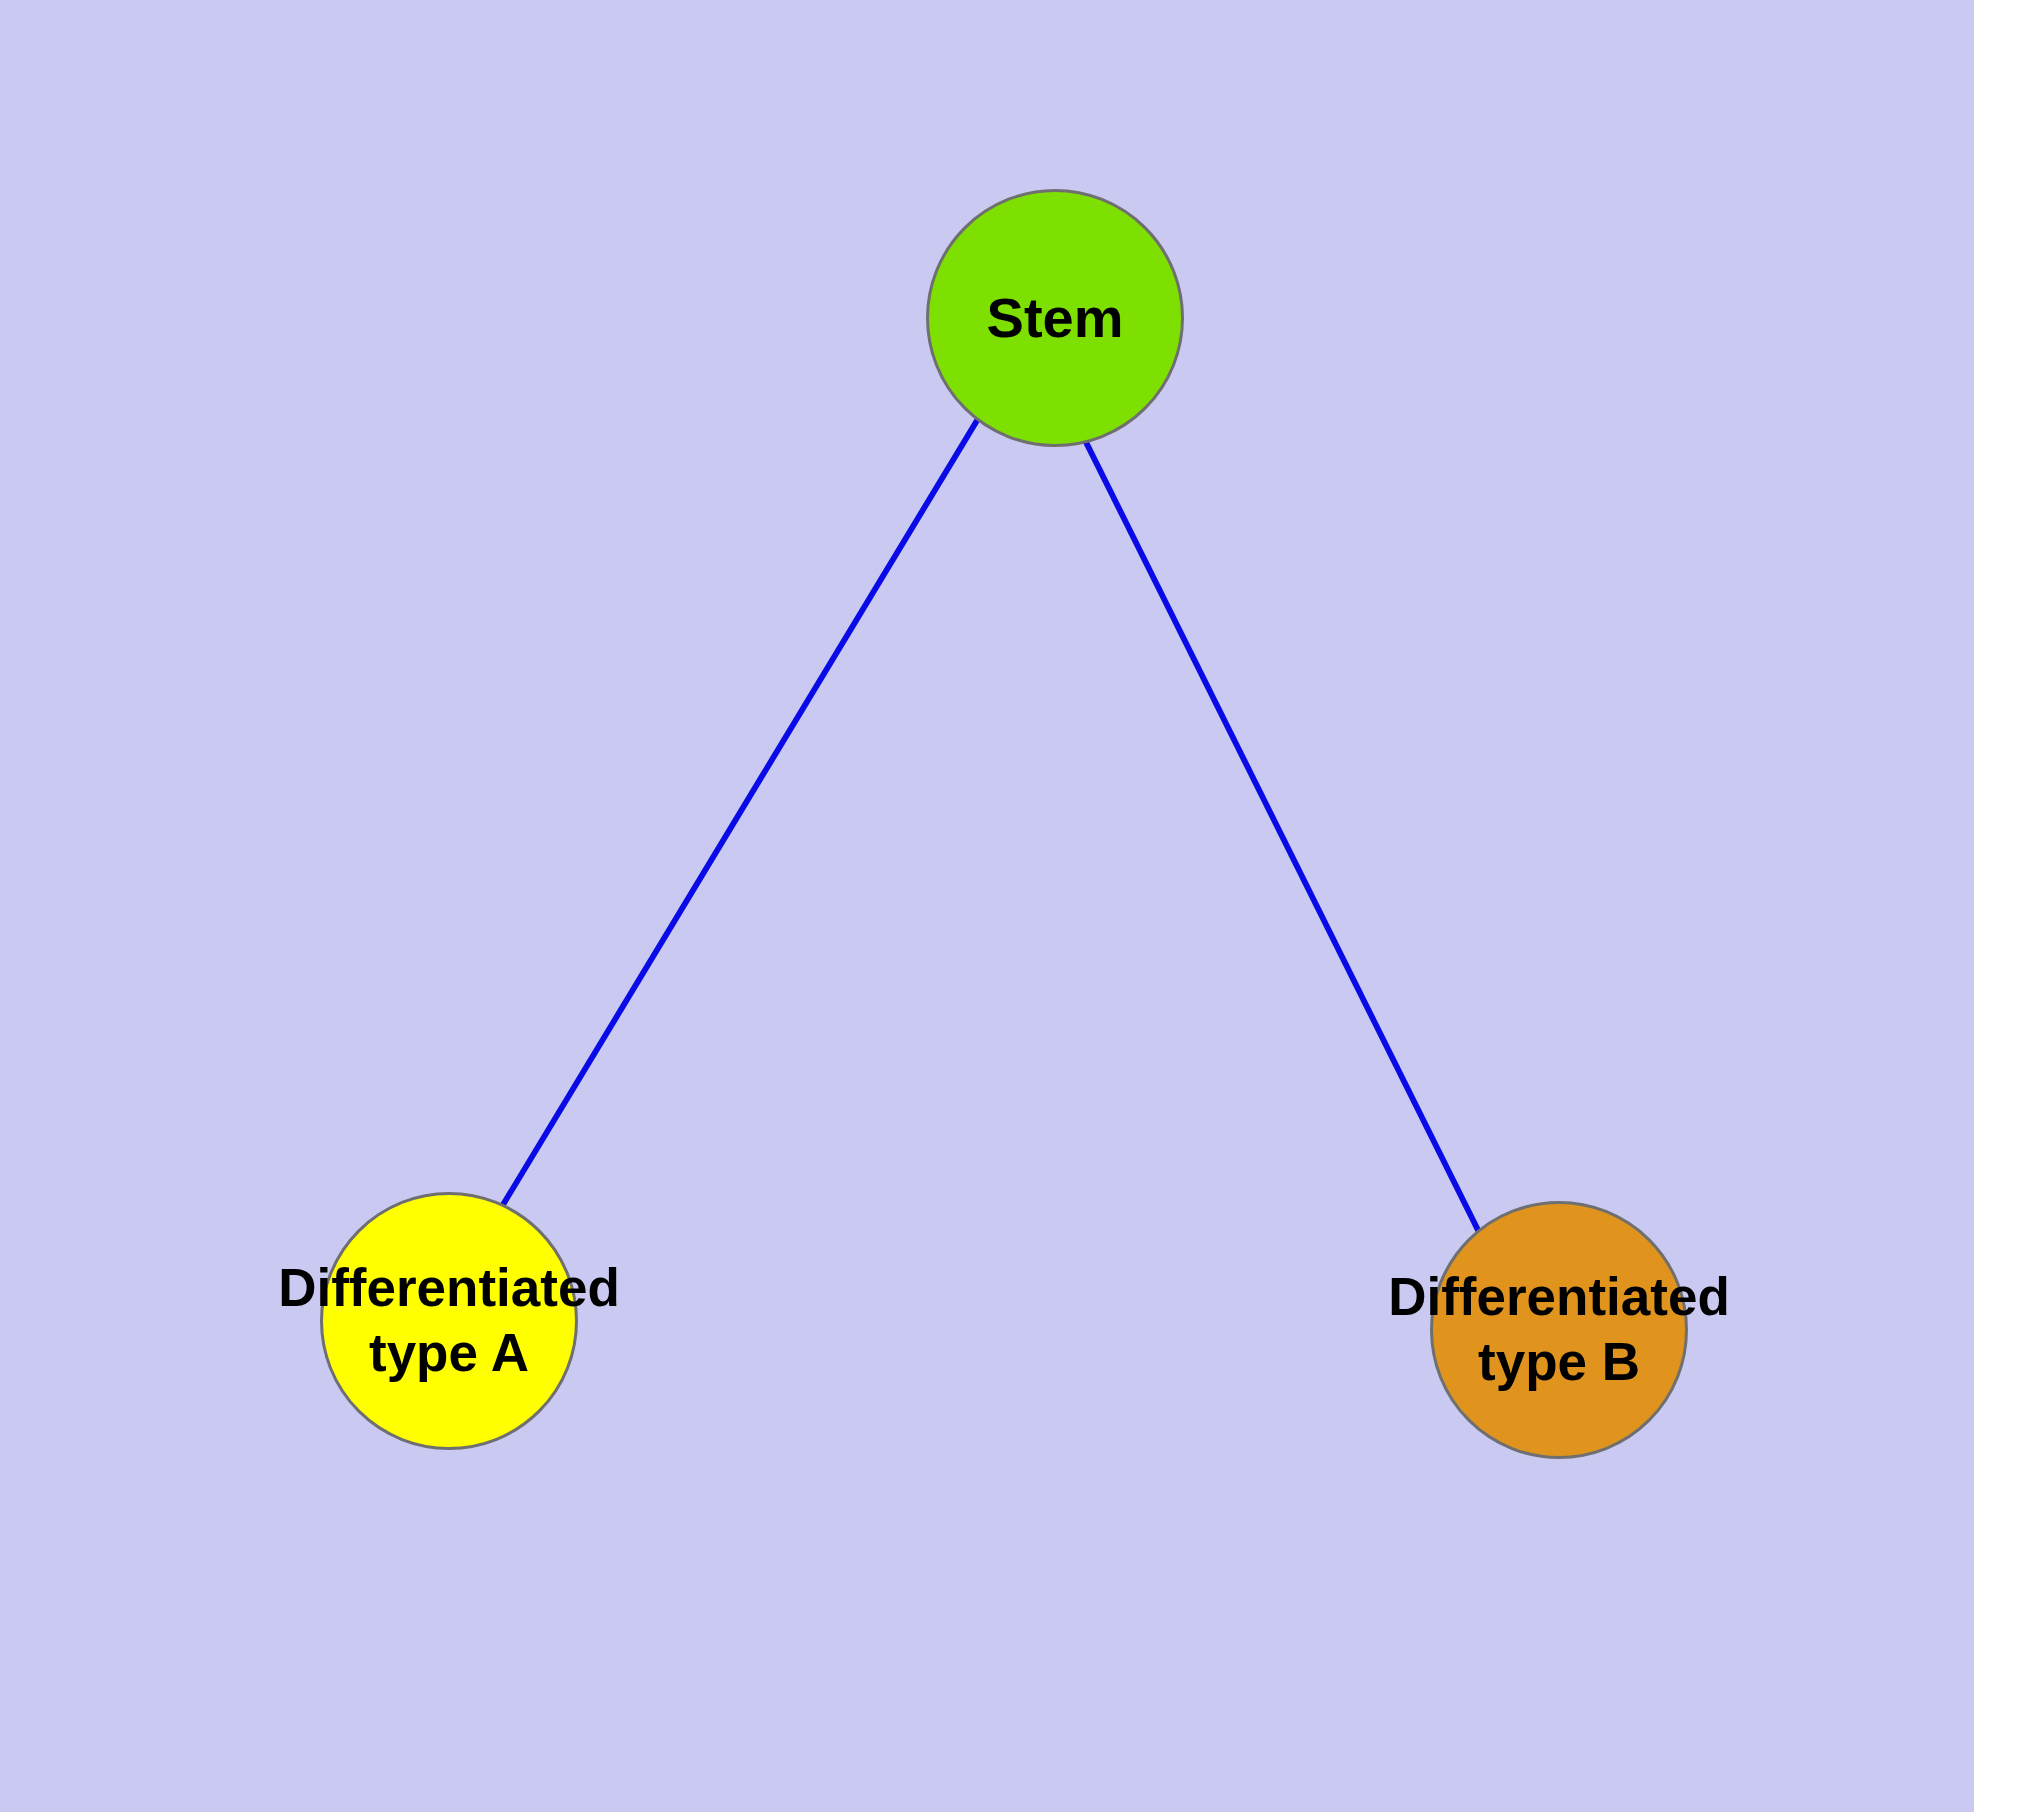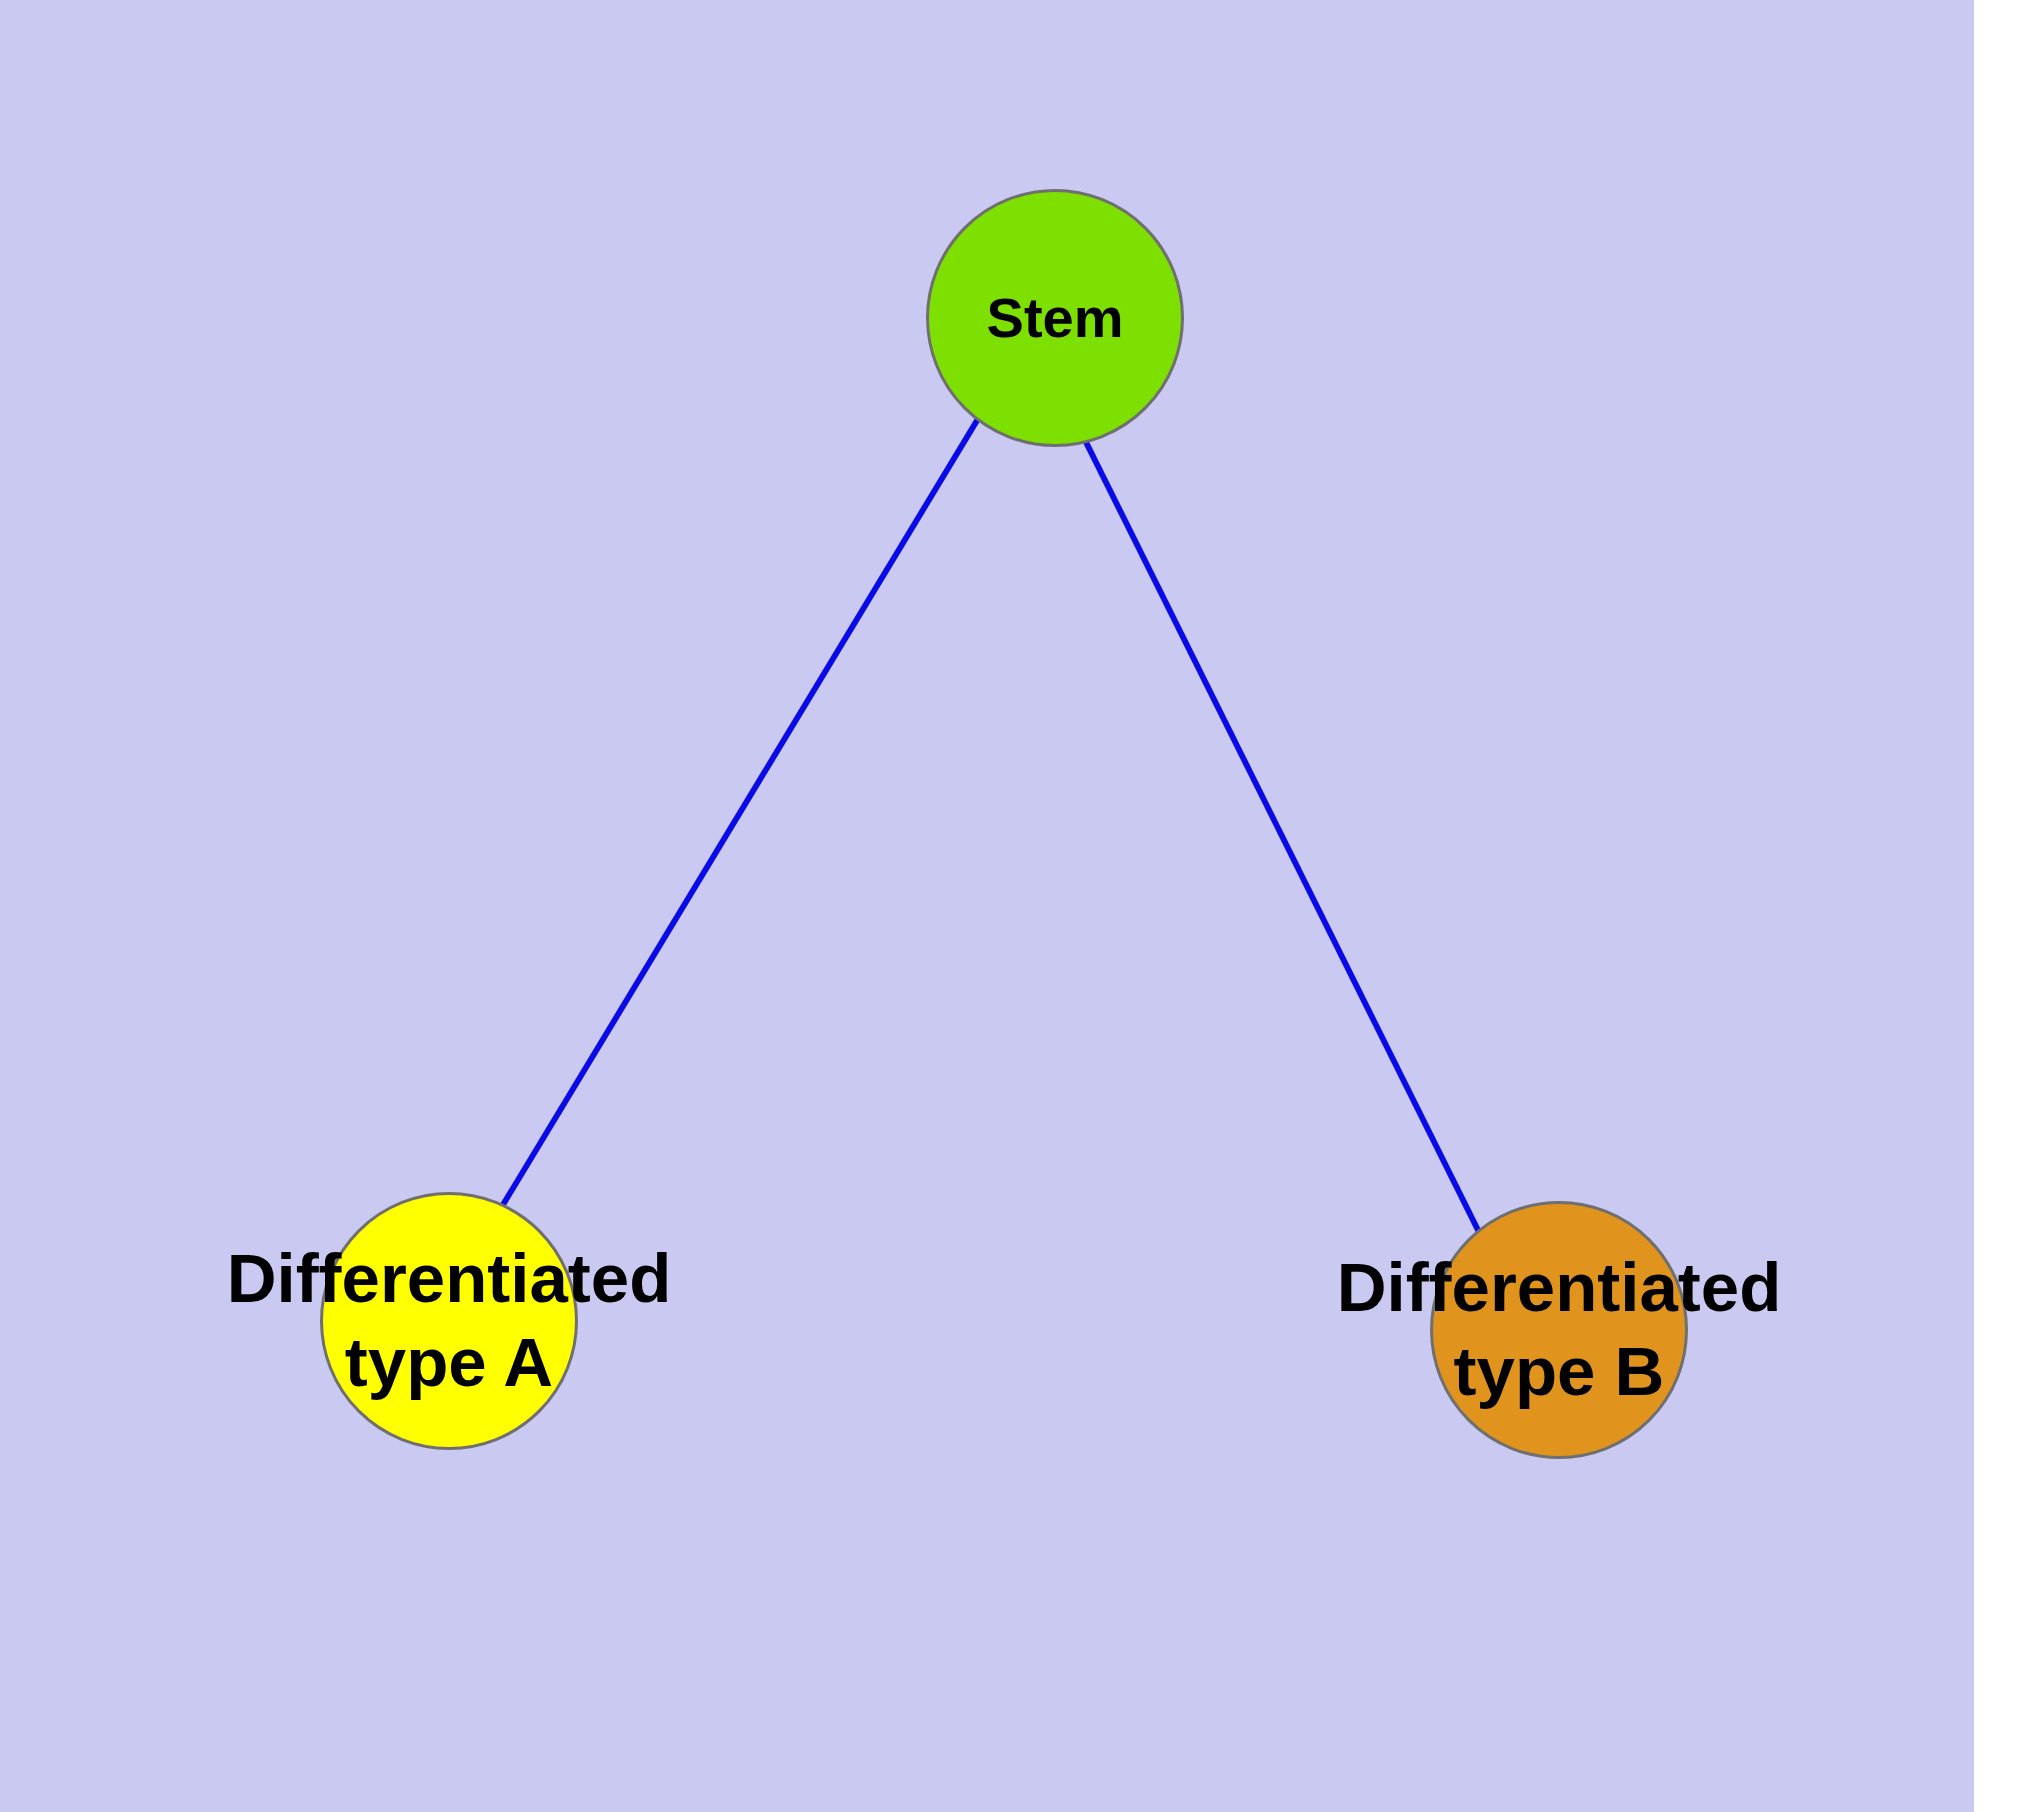--- a/index.html
+++ b/index.html
@@ -33,21 +33,21 @@
   .node-label {
     position: absolute;
     left: 50%;
     top: 50%;
     transform: translate(-50%, -50%);
     width: max-content;
     text-align: center;
     white-space: pre-line;
     font-weight: bold;
     color: #000000;
-    font-size: 69px;
+    font-size: 53px;
     line-height: 1.22;
     z-index: 3;
   }
   .node-label.stem {
     font-size: 56px;
   }
 </style>
 </head>
 <body>
 

